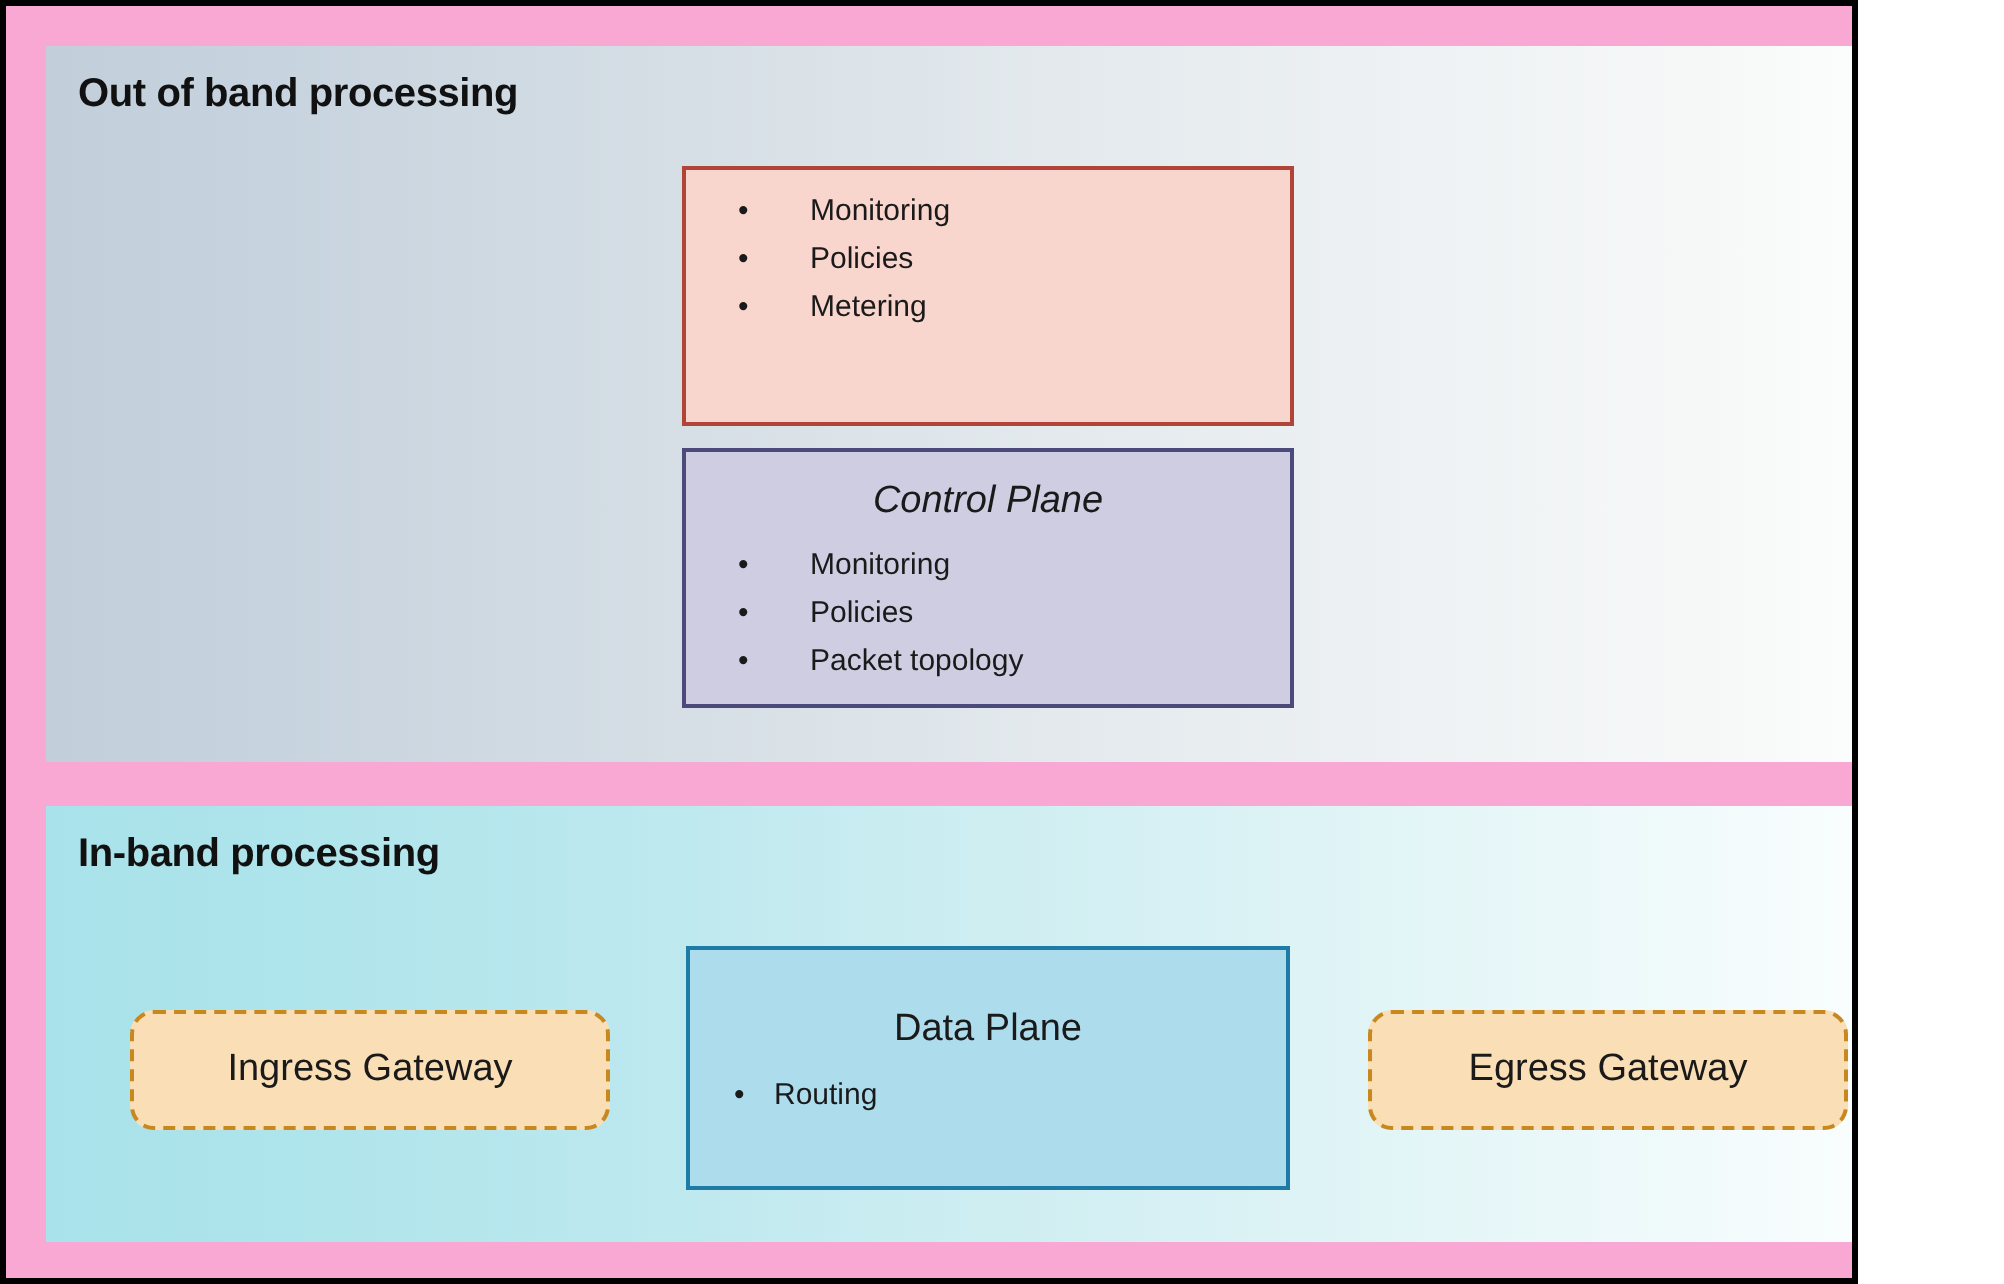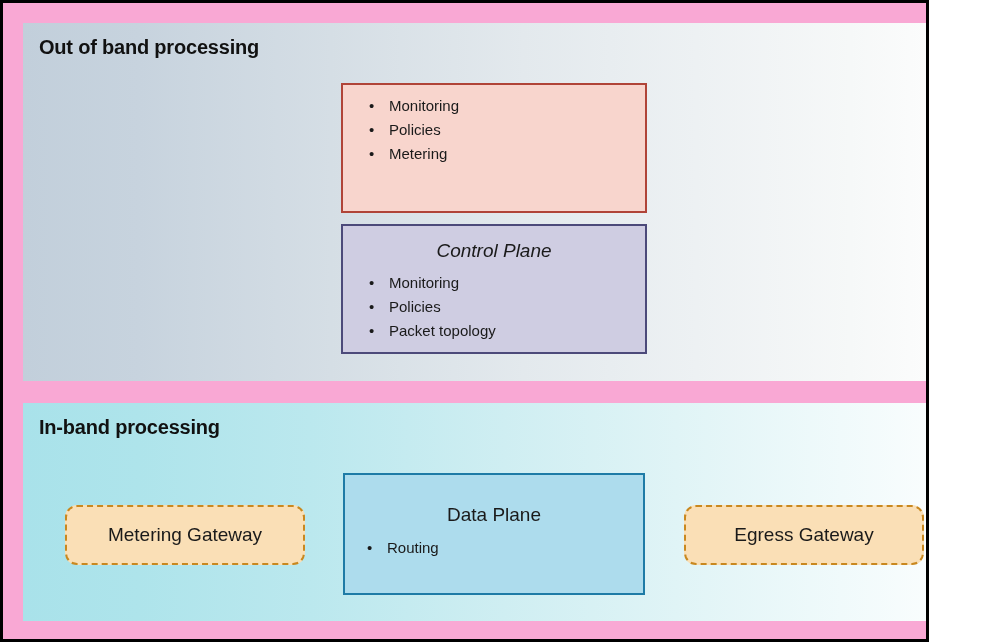--- a/index.html
+++ b/index.html
@@ -83,21 +83,21 @@
   .plane-list {
     list-style: none;
     margin: 0;
     padding: 0;
   }
   .plane-list li {
     position: relative;
     font-size: 15px;
     color: #1a1a1a;
     line-height: 1.6;
-    padding-left: 46px;
+    padding-left: 62px;
     white-space: nowrap;
   }
   .plane-list li::before {
     content: "\2022";
     position: absolute;
     left: 26px;
     top: 0;
     font-size: 15px;
     line-height: 1.6;
   }
@@ -187,21 +187,21 @@
       <li>Monitoring</li>
       <li>Policies</li>
       <li>Packet topology</li>
     </ul>
   </div>
 
   <div class="band" id="band-inband">
     <div class="band-title">In-band processing</div>
   </div>
 
-  <div class="gateway" id="gateway-ingress">Metering Gateway</div>
+  <div class="gateway" id="gateway-ingress">Ingress Gateway</div>
 
   <div class="plane" id="plane-data">
     <div class="plane-title">Data Plane</div>
     <ul class="plane-list">
       <li>Routing</li>
     </ul>
   </div>
 
   <div class="gateway" id="gateway-egress">Egress Gateway</div>
 

